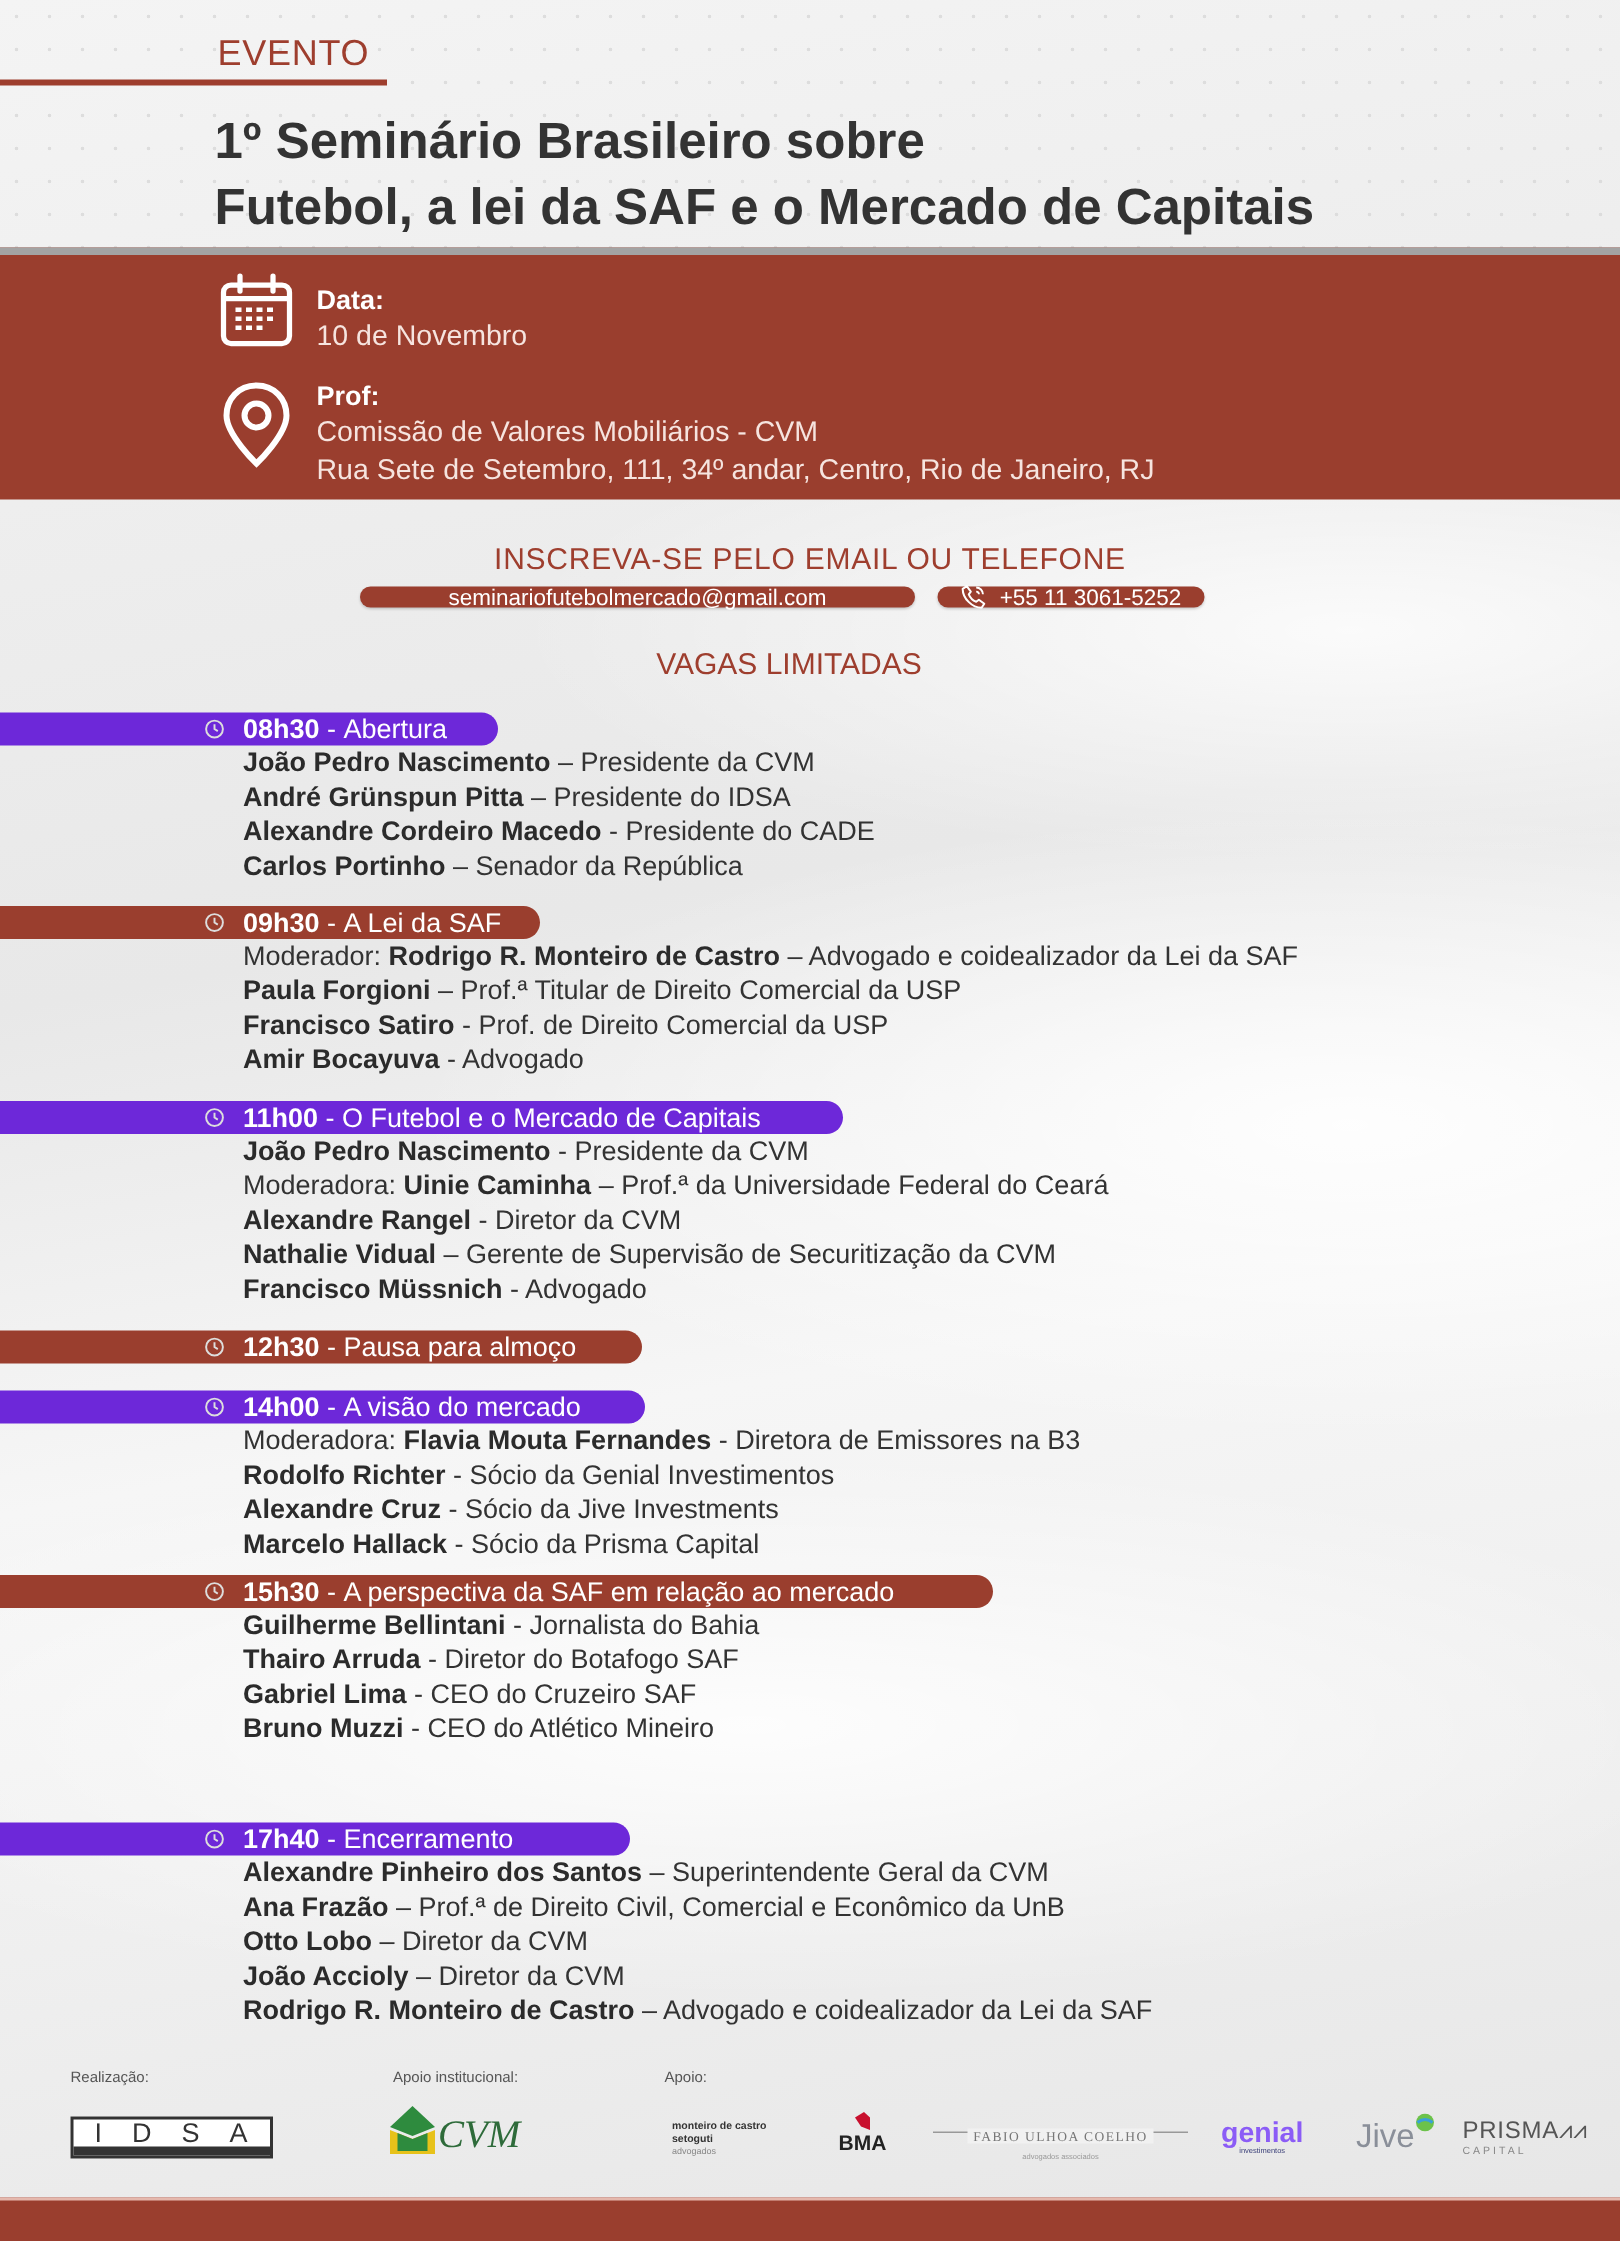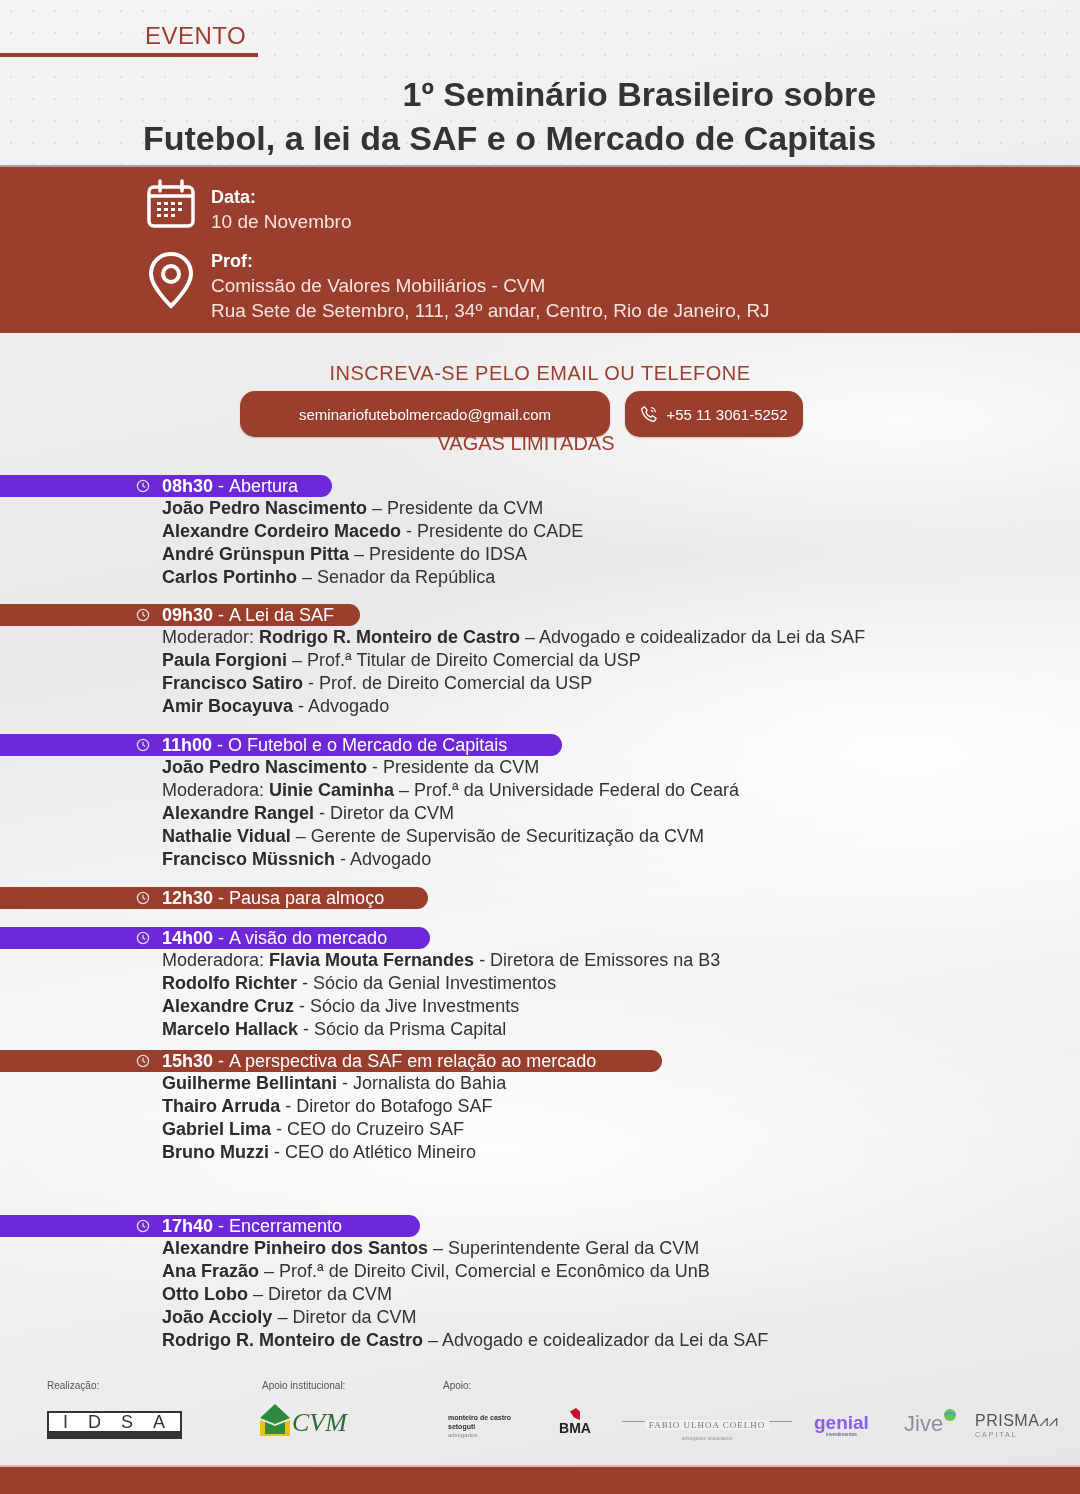--- a/index.html
+++ b/index.html
@@ -26,37 +26,37 @@
   }
   .eyebrow {
     position: absolute; left: 145px; top: 22px;
     font-size: 24px; color: #9e3e2e; letter-spacing: 0.5px;
   }
   .eyebrow-line {
     position: absolute; left: 0; top: 53px; width: 258px; height: 4px; background: #9e3e2e;
   }
   .title {
     position: absolute; left: 143px; top: 72px;
-    font-size: 34px; font-weight: bold; color: #333; line-height: 44px; text-align: right;
+    font-size: 34px; font-weight: bold; color: #333; line-height: 44px;
   }
   .info-band {
     position: absolute; left: 0; top: 165px; width: 1080px; height: 168px;
     background: #9a3e2e;
-    border-top: 2px solid #a3a3a3;
+    border-top: 5px solid #a3a3a3;
   }
   .info-icon { position: absolute; }
   .info-label { position: absolute; color: #fff; font-weight: bold; font-size: 18px; }
   .info-val { position: absolute; color: #f6e4df; font-size: 19px; }
 
   .cta-title {
     position: absolute; left: 0; width: 1080px; top: 362px; text-align: center;
     font-size: 20px; color: #9e3e2e; letter-spacing: 0.5px; padding-left: 0;
   }
   .pill {
-    position: absolute; height: 46px; border-radius: 15px; background: #9a3e2e;
+    position: absolute; height: 14px; border-radius: 15px; background: #9a3e2e;
     color: #fff; font-size: 15px; display: flex; align-items: center; justify-content: center;
     box-shadow: 0 1px 2px rgba(0,0,0,0.2);
   }
   .vagas {
     position: absolute; left: 0; width: 1052px; top: 432px; text-align: center;
     font-size: 20px; color: #9e3e2e;
   }
 
   .sess-bar {
     position: absolute; left: 0; height: 22px;
@@ -148,22 +148,22 @@
       <svg class="clock" viewBox="0 0 14 14">
         <circle cx="7" cy="7" r="5.6" fill="none" stroke="#ddd" stroke-width="1.3"></circle>
         <path d="M7 3.8 V7 L9.2 8.4" fill="none" stroke="#ddd" stroke-width="1.3"></path>
       </svg>
       <span class="time">08h30</span>
       <span class="sep">-</span>
       <span class="topic">Abertura</span>
     </div>
     <div class="speakers" style="top: 497px;">
       <div class="row"><span class="pre"></span><span class="name">João Pedro Nascimento</span><span class="role"> – Presidente da CVM</span></div>
+      <div class="row"><span class="pre"></span><span class="name">André Grünspun Pitta</span><span class="role"> – Presidente do IDSA</span></div>
       <div class="row"><span class="pre"></span><span class="name">Alexandre Cordeiro Macedo</span><span class="role"> - Presidente do CADE</span></div>
-      <div class="row"><span class="pre"></span><span class="name">André Grünspun Pitta</span><span class="role"> – Presidente do IDSA</span></div>
       <div class="row"><span class="pre"></span><span class="name">Carlos Portinho</span><span class="role"> – Senador da República</span></div>
     </div>
     <div class="sess-bar red" style="top: 604px; width: 360px;">
       <svg class="clock" viewBox="0 0 14 14">
         <circle cx="7" cy="7" r="5.6" fill="none" stroke="#ddd" stroke-width="1.3"></circle>
         <path d="M7 3.8 V7 L9.2 8.4" fill="none" stroke="#ddd" stroke-width="1.3"></path>
       </svg>
       <span class="time">09h30</span>
       <span class="sep">-</span>
       <span class="topic">A Lei da SAF</span>

